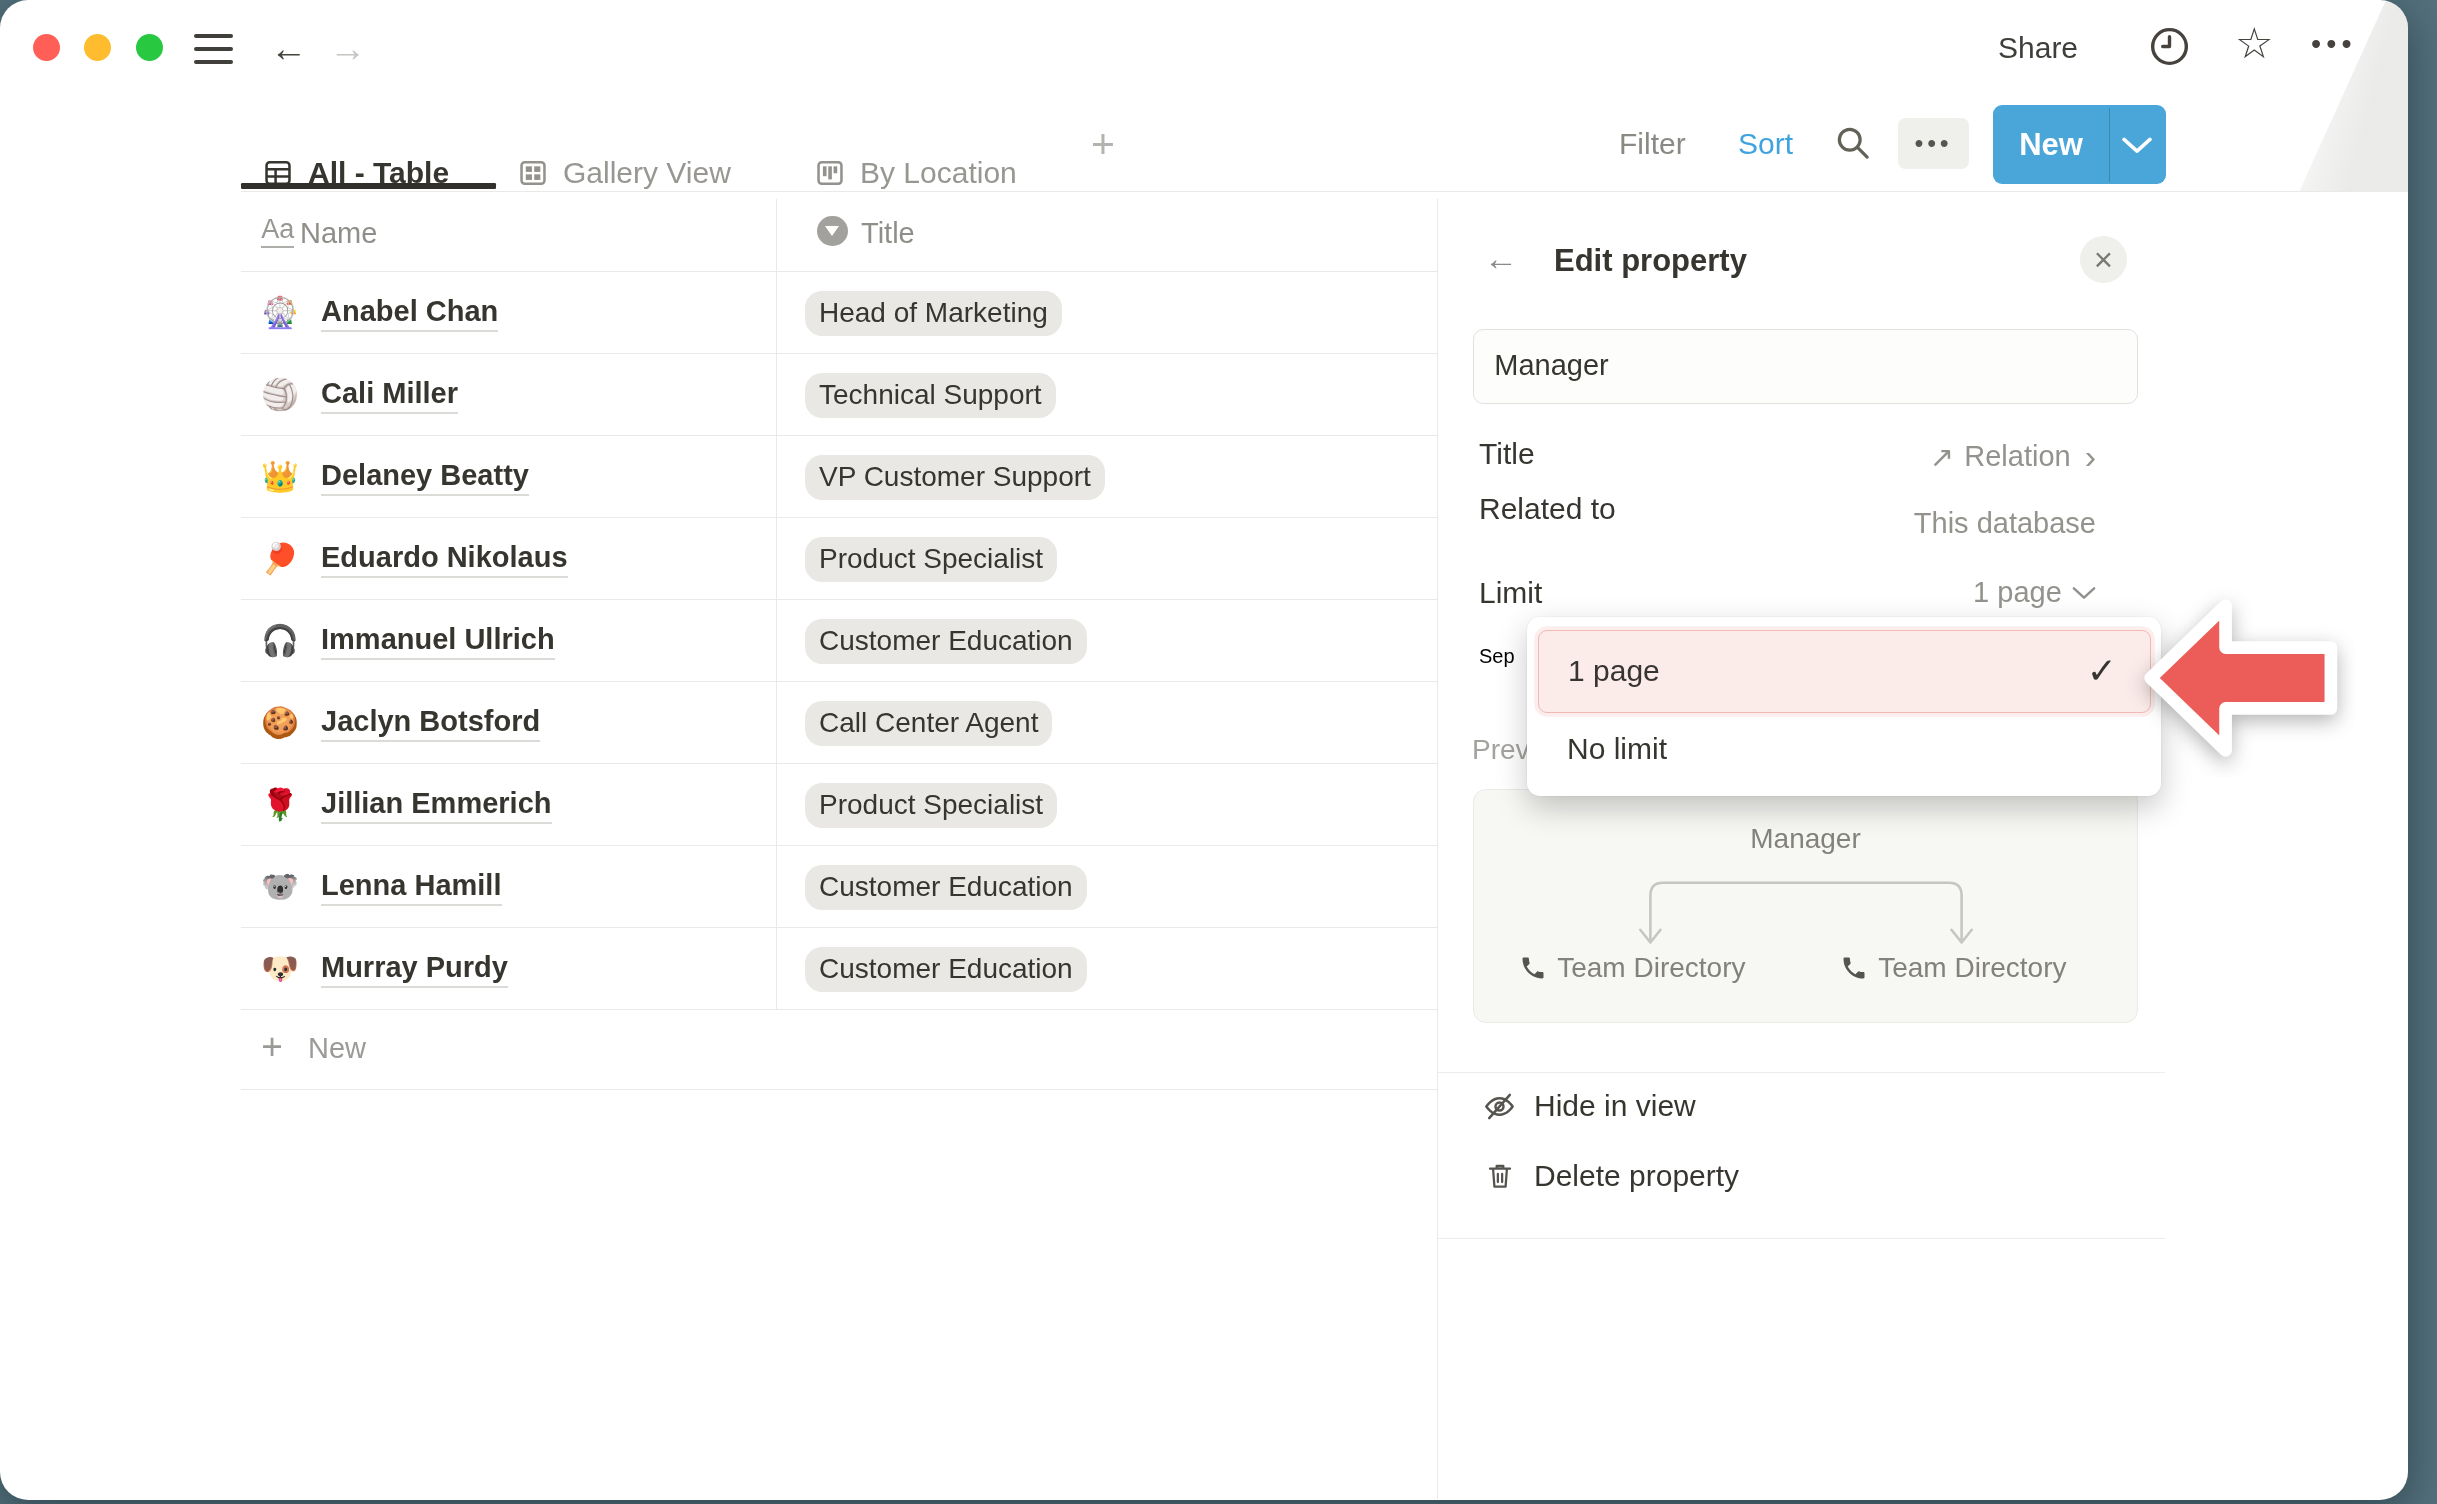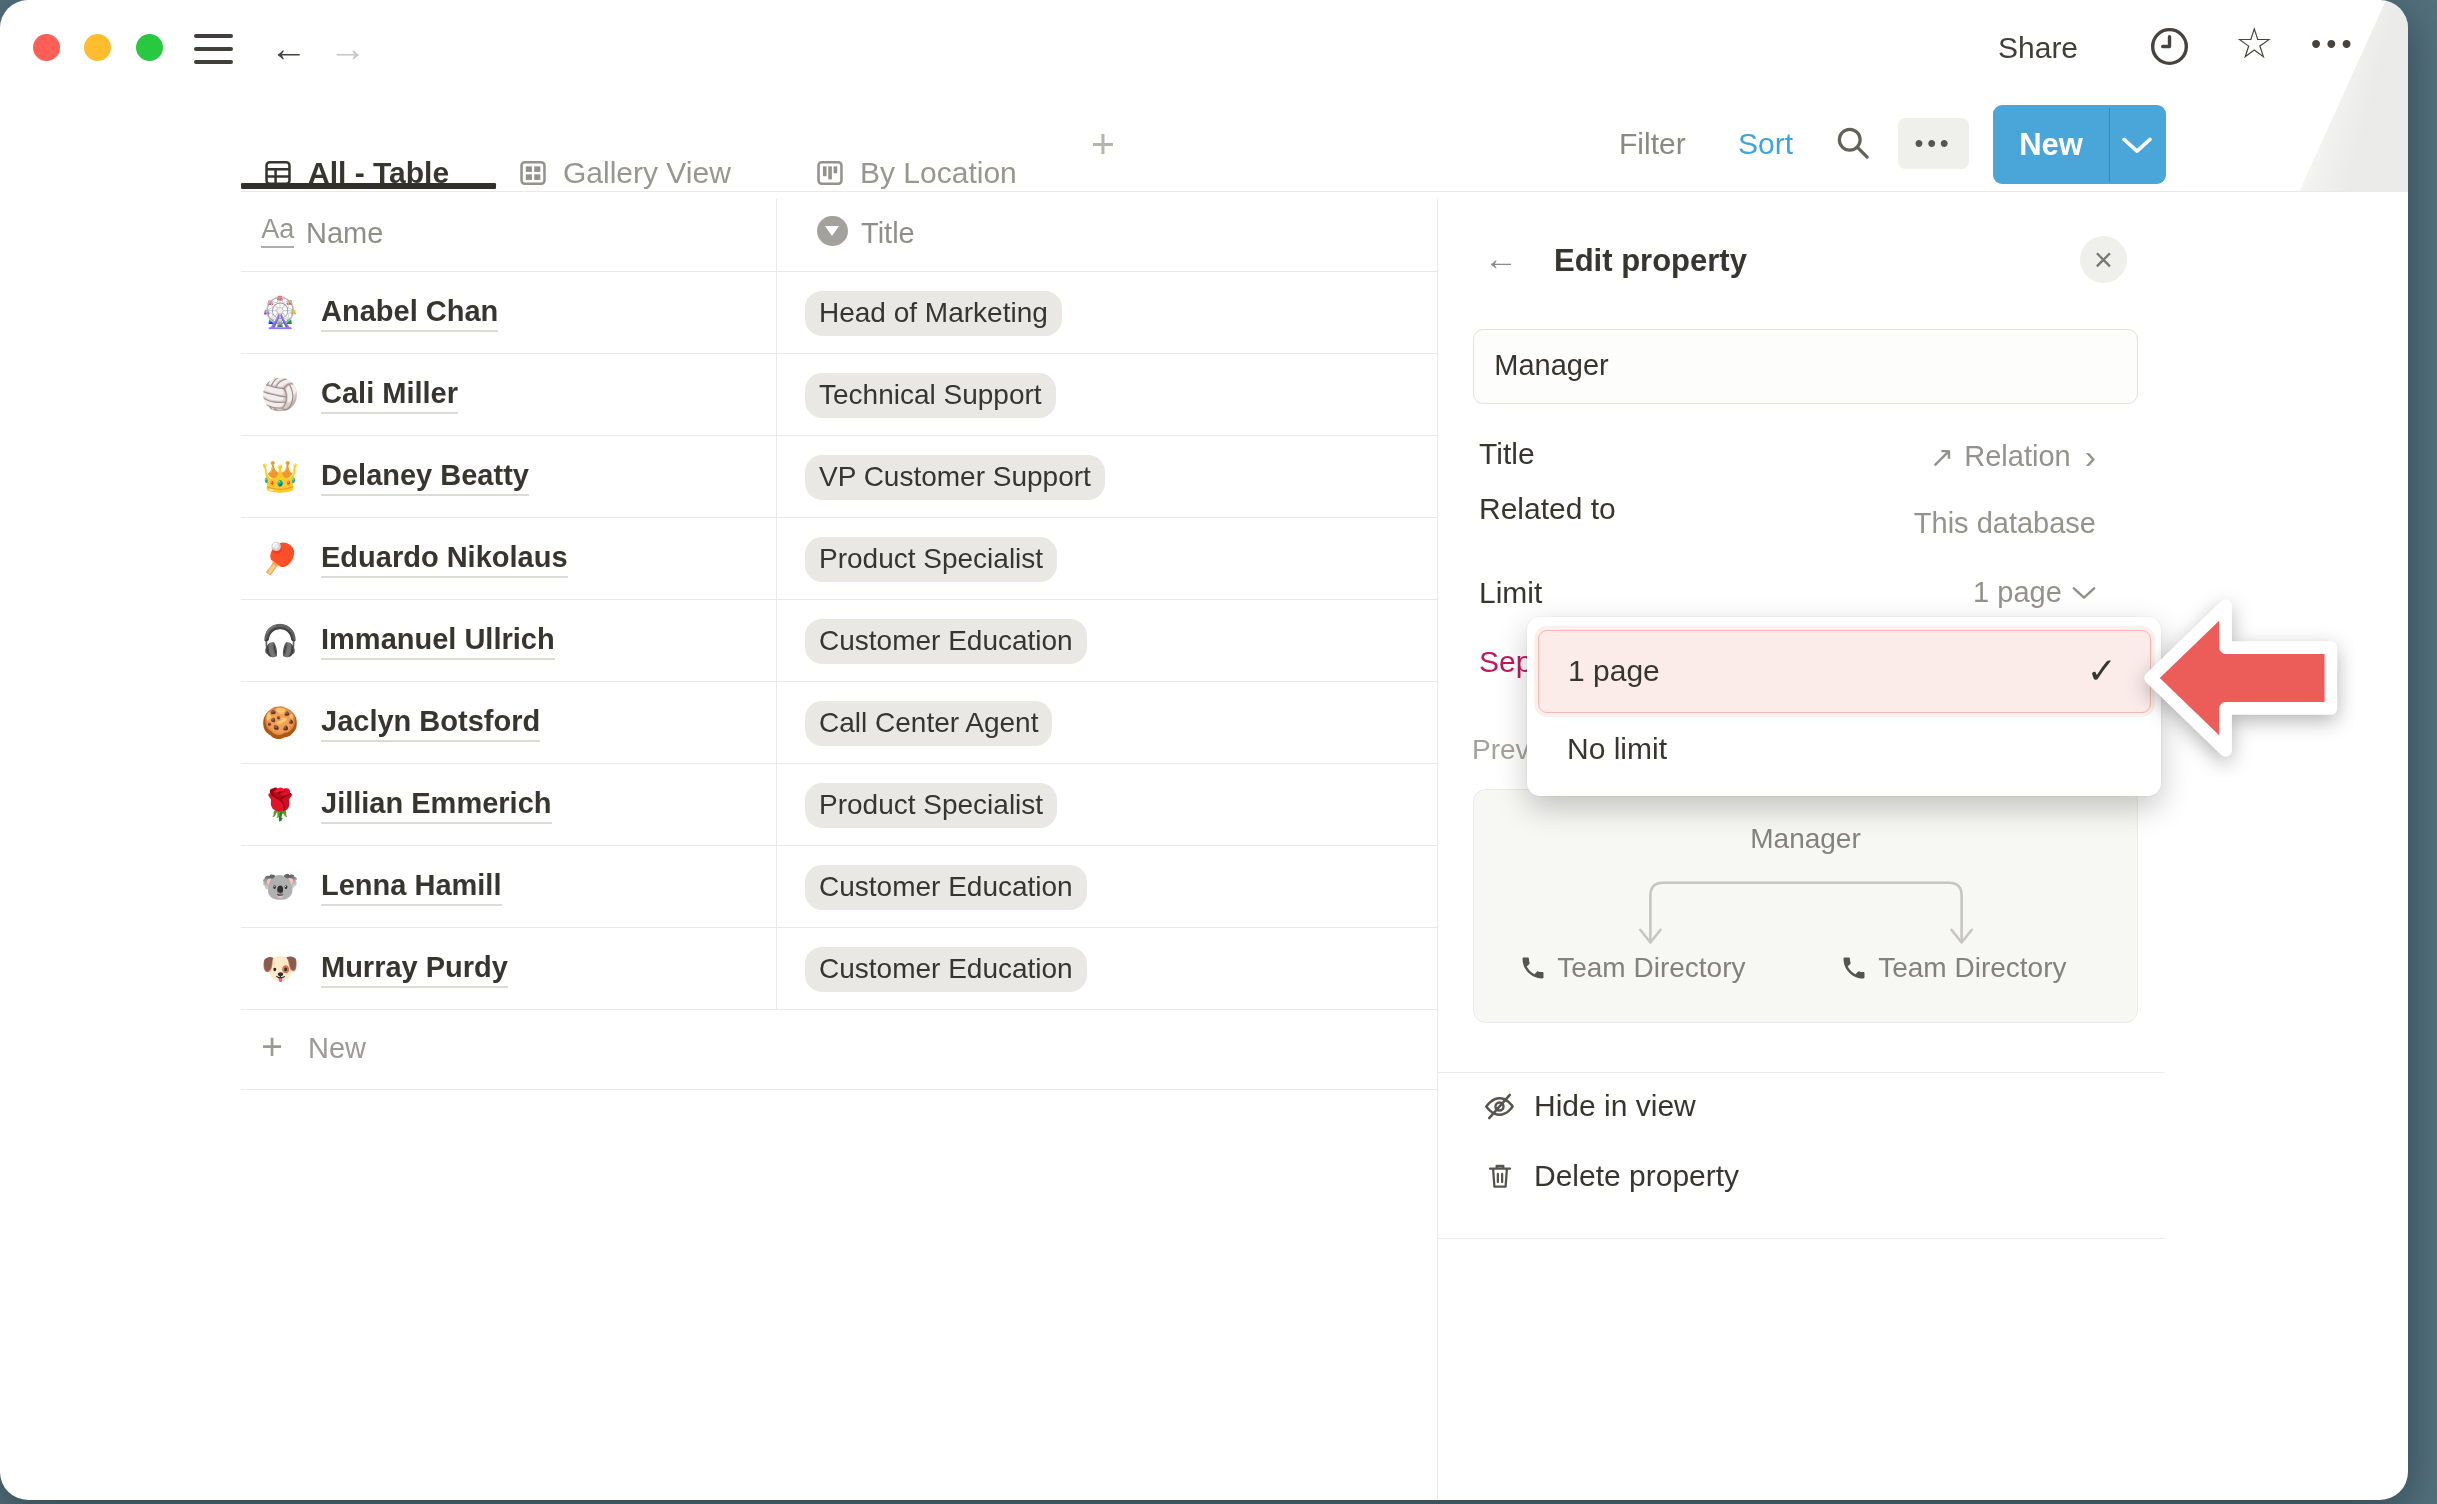--- a/index.html
+++ b/index.html
@@ -41,21 +41,21 @@
     display:flex;align-items:center;justify-content:center;font-size:25.4px;letter-spacing:3.8px;color:#57554f;}
   .new-btn{position:absolute;left:1993px;top:105px;width:173px;height:79px;border-radius:9px;background:#4aa5d8;}
   .new-btn .lbl{position:absolute;left:0;top:0;width:116px;height:79px;display:flex;align-items:center;justify-content:center;
     color:#fff;font-size:31px;font-weight:600;}
   .new-btn .split{position:absolute;left:116px;top:2.5px;width:1.3px;height:74px;background:rgba(0,0,0,.18);}
   
   .col-divider{position:absolute;left:776px;top:199px;width:1.3px;height:810px;background:#e9e9e7;}
   .panel-divider{position:absolute;left:1437px;top:199px;width:1.3px;height:1300px;background:#e9e9e7;}
   .thead{position:absolute;left:241px;top:199px;width:1196px;height:72px;border-bottom:1.3px solid #e9e9e7;}
   .thead .aa{position:absolute;left:20.3px;top:15.2px;font-size:27px;color:#989792;border-bottom:2.5px solid #aeada9;padding-bottom:1.3px;}
-  .thead .hname{position:absolute;left:65px;top:18px;font-size:29px;color:#8f8e89;}
+  .thead .hname{position:absolute;left:59px;top:18px;font-size:29px;color:#8f8e89;}
   .select-ic{position:absolute;left:576px;top:16.5px;width:30.5px;height:30.5px;border-radius:50%;background:#a2a19d;}
   .select-ic::after{content:"";position:absolute;left:7.6px;top:10.8px;border-left:7.6px solid transparent;border-right:7.6px solid transparent;border-top:10.2px solid #ffffff;}
   .thead .htitle{position:absolute;left:620px;top:18px;font-size:29px;color:#8f8e89;}
   .row{position:absolute;left:241px;width:1196px;height:82px;border-bottom:1.3px solid #e9e9e7;box-sizing:border-box;}
   .row .remoji{position:absolute;left:20.3px;top:0;height:81px;display:flex;align-items:center;font-size:30.5px;}
   .row .rname{position:absolute;left:80px;top:23px;font-size:29px;font-weight:600;color:#37352f;
     border-bottom:2.5px solid #dddbd8;padding-bottom:1.9px;}
   .row .rtitle{position:absolute;left:564px;top:19px;background:#e9e8e5;border-radius:17px;padding:6.3px 14px;
     font-size:28px;color:#37352f;}
   .newrow{position:absolute;left:241px;top:1009px;width:1196px;height:81px;border-bottom:1.3px solid #e9e9e7;box-sizing:border-box;}
@@ -64,21 +64,21 @@
   
   .p-back{position:absolute;left:1484px;top:239px;font-size:34px;color:#8b8a86;}
   .p-title{position:absolute;left:1554px;top:243px;font-size:31px;font-weight:700;color:#37352f;}
   .p-close{position:absolute;left:2080px;top:236px;width:47px;height:47px;border-radius:50%;background:#efefec;
     display:flex;align-items:center;justify-content:center;font-size:33px;color:#797873;}
   .p-input{position:absolute;left:1473px;top:329px;width:665px;height:75px;border-radius:10.2px;
     border:1.3px solid #e2e1de;background:#fdfdfc;box-sizing:border-box;}
   .p-input .v{position:absolute;left:20.3px;top:19px;font-size:29px;color:#37352f;}
   .prow-label{position:absolute;left:1479px;font-size:30px;color:#37352f;}
   .prow-value{position:absolute;right:312px;font-size:29px;color:#93928d;display:flex;align-items:center;gap:10.2px;}
-  .sep-partial{position:absolute;left:1479px;top:645px;font-size:30px;color:#be185d;z-index:1;}
+  .sep-partial{position:absolute;left:1479px;top:645px;font-size:20px;color:#000000;z-index:1;}
   .prev-partial{position:absolute;left:1472px;top:734px;font-size:28px;color:#a3a29e;z-index:1;}
   .preview-box{position:absolute;left:1473px;top:789px;width:665px;height:234px;border-radius:12.7px;
     background:#f7f7f4;border:0.6px solid #ebeae7;box-sizing:border-box;z-index:2;}
   .pv-title{position:absolute;left:1473px;top:823px;width:665px;text-align:center;font-size:28px;color:#83827d;z-index:3;}
   .pv-item{position:absolute;top:952px;display:flex;align-items:center;gap:10.2px;font-size:28px;color:#82817c;z-index:3;}
   .p-action{position:absolute;display:flex;align-items:center;gap:18px;font-size:30px;color:#37352f;}
   .p-div{position:absolute;left:1437px;width:728px;height:1.3px;background:#eeedea;}
   
   .popup{position:absolute;left:1527px;top:617px;width:634px;height:179px;border-radius:12.7px;background:#fff;
     box-shadow:0 0 0 0.6px rgba(0,0,0,.05),0 11.4px 30.5px rgba(0,0,0,.22);z-index:20;}

